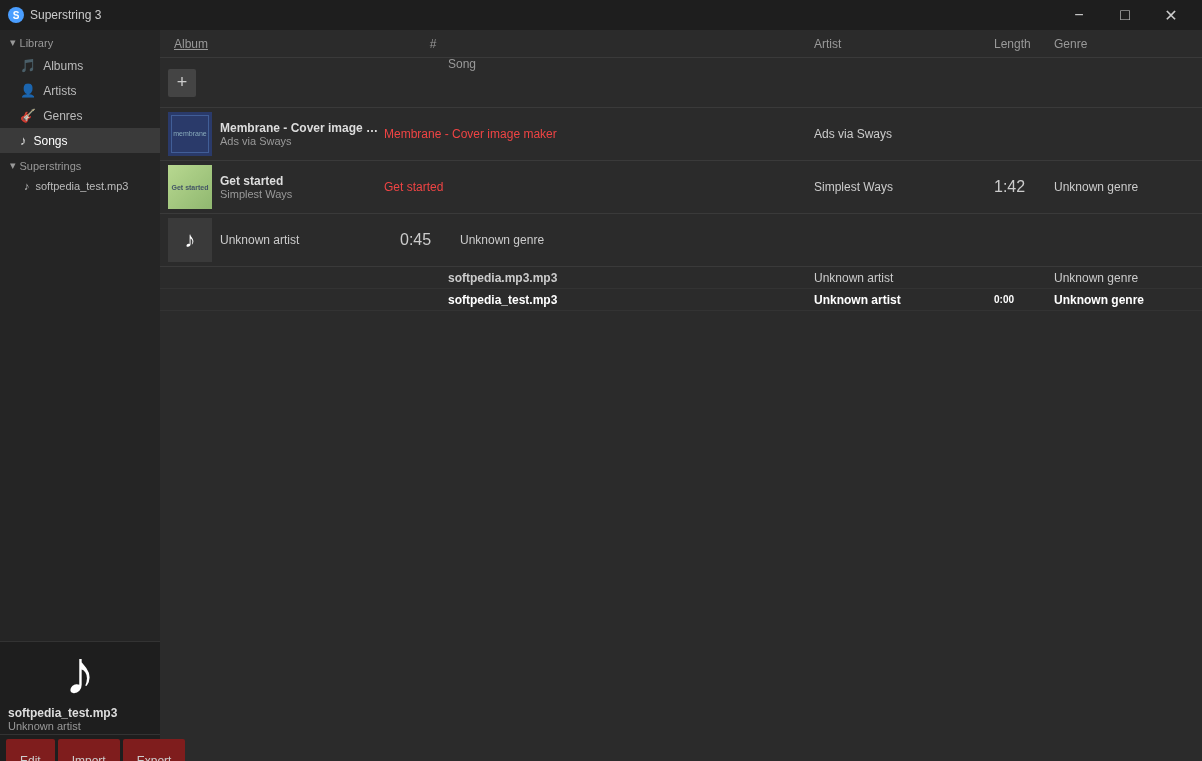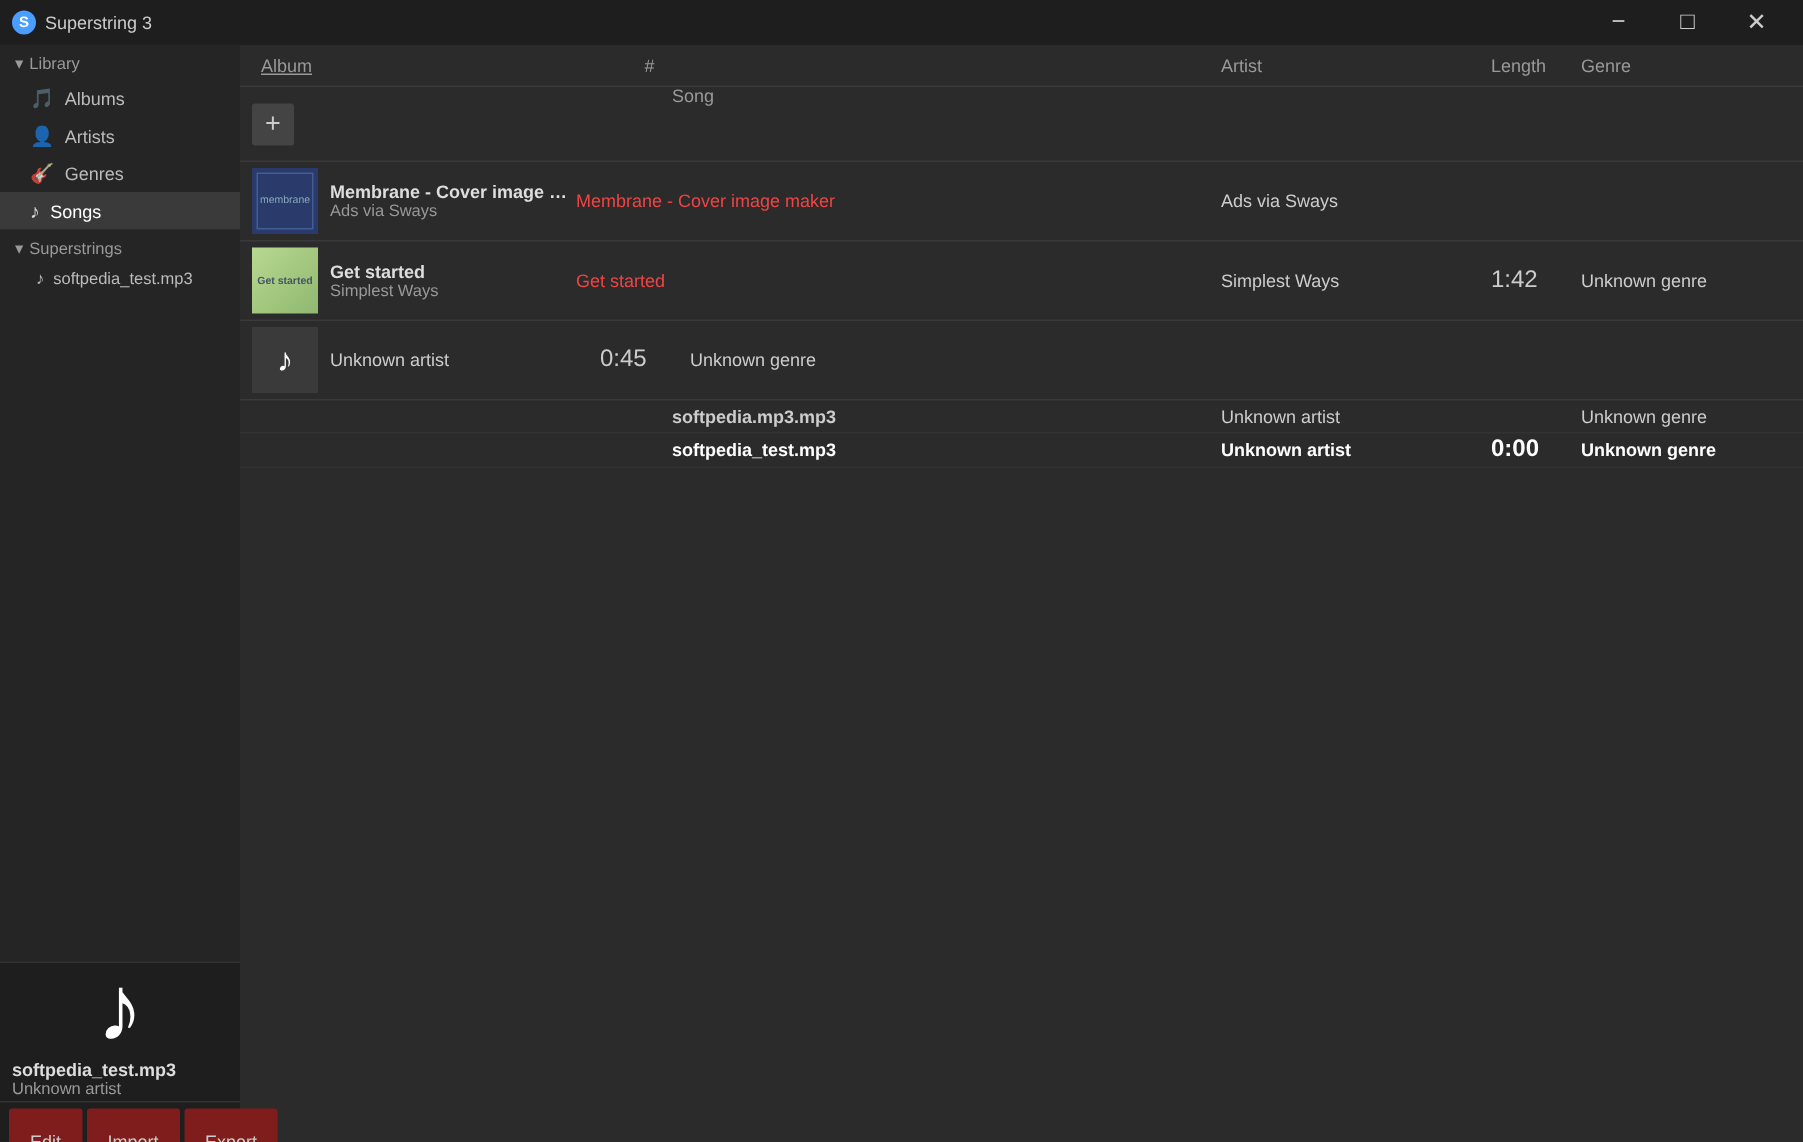--- a/index.html
+++ b/index.html
@@ -240,21 +240,21 @@
       border-bottom: 1px solid #333;
     }
     .track-row.bold .track-song { font-weight: bold; color: #fff; }
     .track-row.bold .track-artist { font-weight: bold; color: #fff; }
     .track-row.bold .track-length { font-weight: bold; color: #fff; }
     .track-row.bold .track-genre { font-weight: bold; color: #fff; }
     .track-album-space { width: 250px; }
     .track-num { width: 30px; text-align: center; color: #888; font-size: 11px; }
     .track-song { flex: 1; color: #ccc; font-size: 12px; font-weight: bold; }
     .track-artist { width: 180px; color: #ccc; font-size: 12px; }
-    .track-length { width: 60px; color: #ccc; font-size: 16px; }
+    .track-length { width: 60px; color: #ccc; font-size: 10px; }
     .track-genre { width: 140px; color: #ccc; font-size: 12px; }
 
     
     .scroll-area {
       flex: 1;
       overflow-y: auto;
       overflow-x: hidden;
     }
     .scroll-area::-webkit-scrollbar { width: 8px; }
     .scroll-area::-webkit-scrollbar-track { background: #2b2b2b; }

